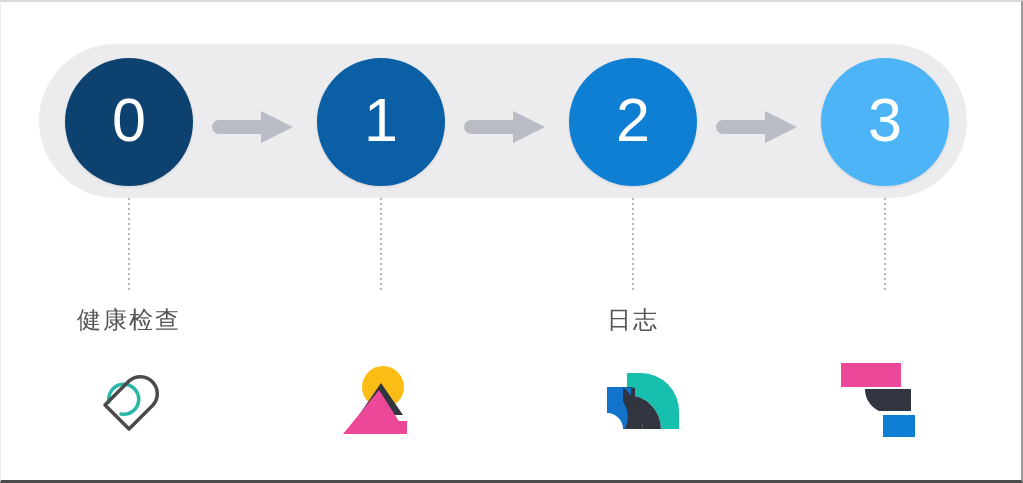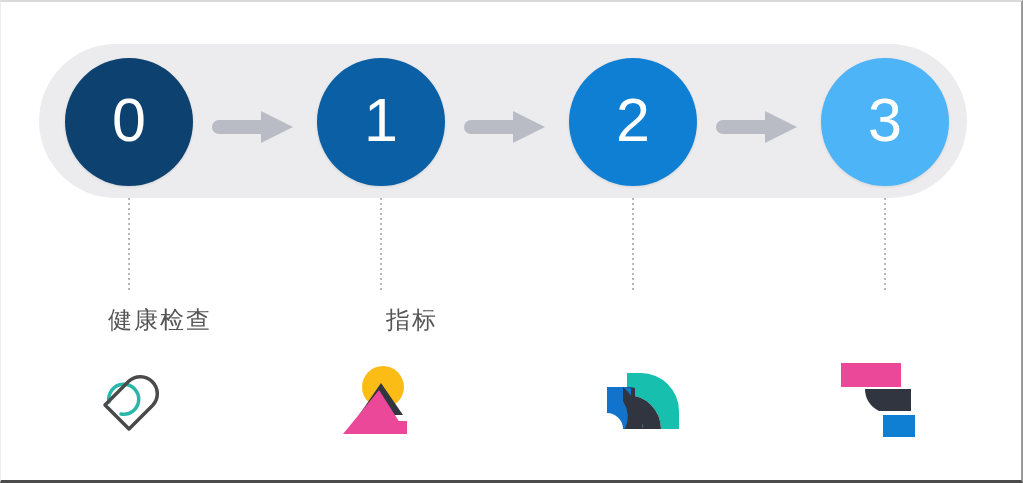--- a/index.html
+++ b/index.html
@@ -78,21 +78,20 @@
   .stage-label {
     position: absolute;
     top: 302px;
     width: 260px;
     text-align: center;
     font-size: 24px;
     color: #545454;
     font-family: "Liberation Sans", "DejaVu Sans", sans-serif;
     letter-spacing: 2px;
     white-space: nowrap;
-    padding-left: 31px;
   }
 
   
   .stage-icon {
     position: absolute;
     top: 355px;
     width: 120px;
     height: 100px;
   }
   .stage-icon svg { display: block; }
@@ -113,34 +112,34 @@
     <svg width="120" height="100" viewBox="0 0 120 100">
       <path d="M 40 45 A 15 15 0 1 1 52 57" fill="none" stroke="#2ab7a9" stroke-width="3.5" stroke-linecap="round"></path>
       <path d="M 36 48 L 60 72 L 84 48 A 17 17 0 0 0 60 24 L 52 32 Z" fill="none" stroke="#4a4a4a" stroke-width="3.5" stroke-linejoin="round" stroke-linecap="round"></path>
     </svg>
   </div>
 
   <div class="stage-circle" style="left:316px; top:56px; background:#0a5fa5;">
     <span class="stage-number">1</span>
   </div>
   <div class="connector" style="left:379px;"></div>
-  <div class="stage-label" style="left:250px;">指标</div>
   <div class="stage-icon" style="left:320px;">
     <svg width="120" height="100" viewBox="0 0 120 100">
       <circle cx="62" cy="30" r="21" fill="#fbbc16"></circle>
       <path d="M 60 26 L 82 58 L 38 58 Z" fill="#30353f"></path>
       <path d="M 58 33 L 86 77 L 22 77 Z" fill="#ec4899"></path>
       <rect x="72" y="64" width="14" height="13" fill="#ec4899"></rect>
     </svg>
   </div>
 
   <div class="stage-circle" style="left:568px; top:56px; background:#0f7fd4;">
     <span class="stage-number">2</span>
   </div>
   <div class="connector" style="left:631px;"></div>
+  <div class="stage-label" style="left:502px;">日志</div>
   <div class="stage-icon" style="left:578px;">
     <svg width="120" height="100" viewBox="0 0 120 100">
       <path d="M 48 16 L 62 16 A 38 38 0 0 1 100 54 L 100 72 L 82 72 A 34 34 0 0 0 48 38 Z" fill="#17bfae"></path>
       <path d="M 48 38 A 34 34 0 0 1 82 72 L 64 72 A 16 16 0 0 0 48 56 Z" fill="#30353f"></path>
       <path d="M 30 30 L 48 30 L 48 72 L 64 72 A 34 34 0 0 0 30 38 Z" fill="#30353f"></path>
       <path d="M 30 30 L 48 30 A 42 42 0 0 1 56 31 L 56 72 L 30 72 Z" fill="#30353f"></path>
       <path d="M 28 30 L 46 30 L 46 72 L 28 72 Z" fill="#1273cc"></path>
       <path d="M 46 30 A 42 42 0 0 1 58 72 L 46 72 Z" fill="#30353f"></path>
       <path d="M 28 30 L 46 30 A 42 42 0 0 1 52 31 L 52 72 L 28 72 Z" fill="#1273cc"></path>
       <path d="M 28 30 L 44 30 A 42 42 0 0 1 46 72 L 28 72 Z" fill="#1273cc"></path>

